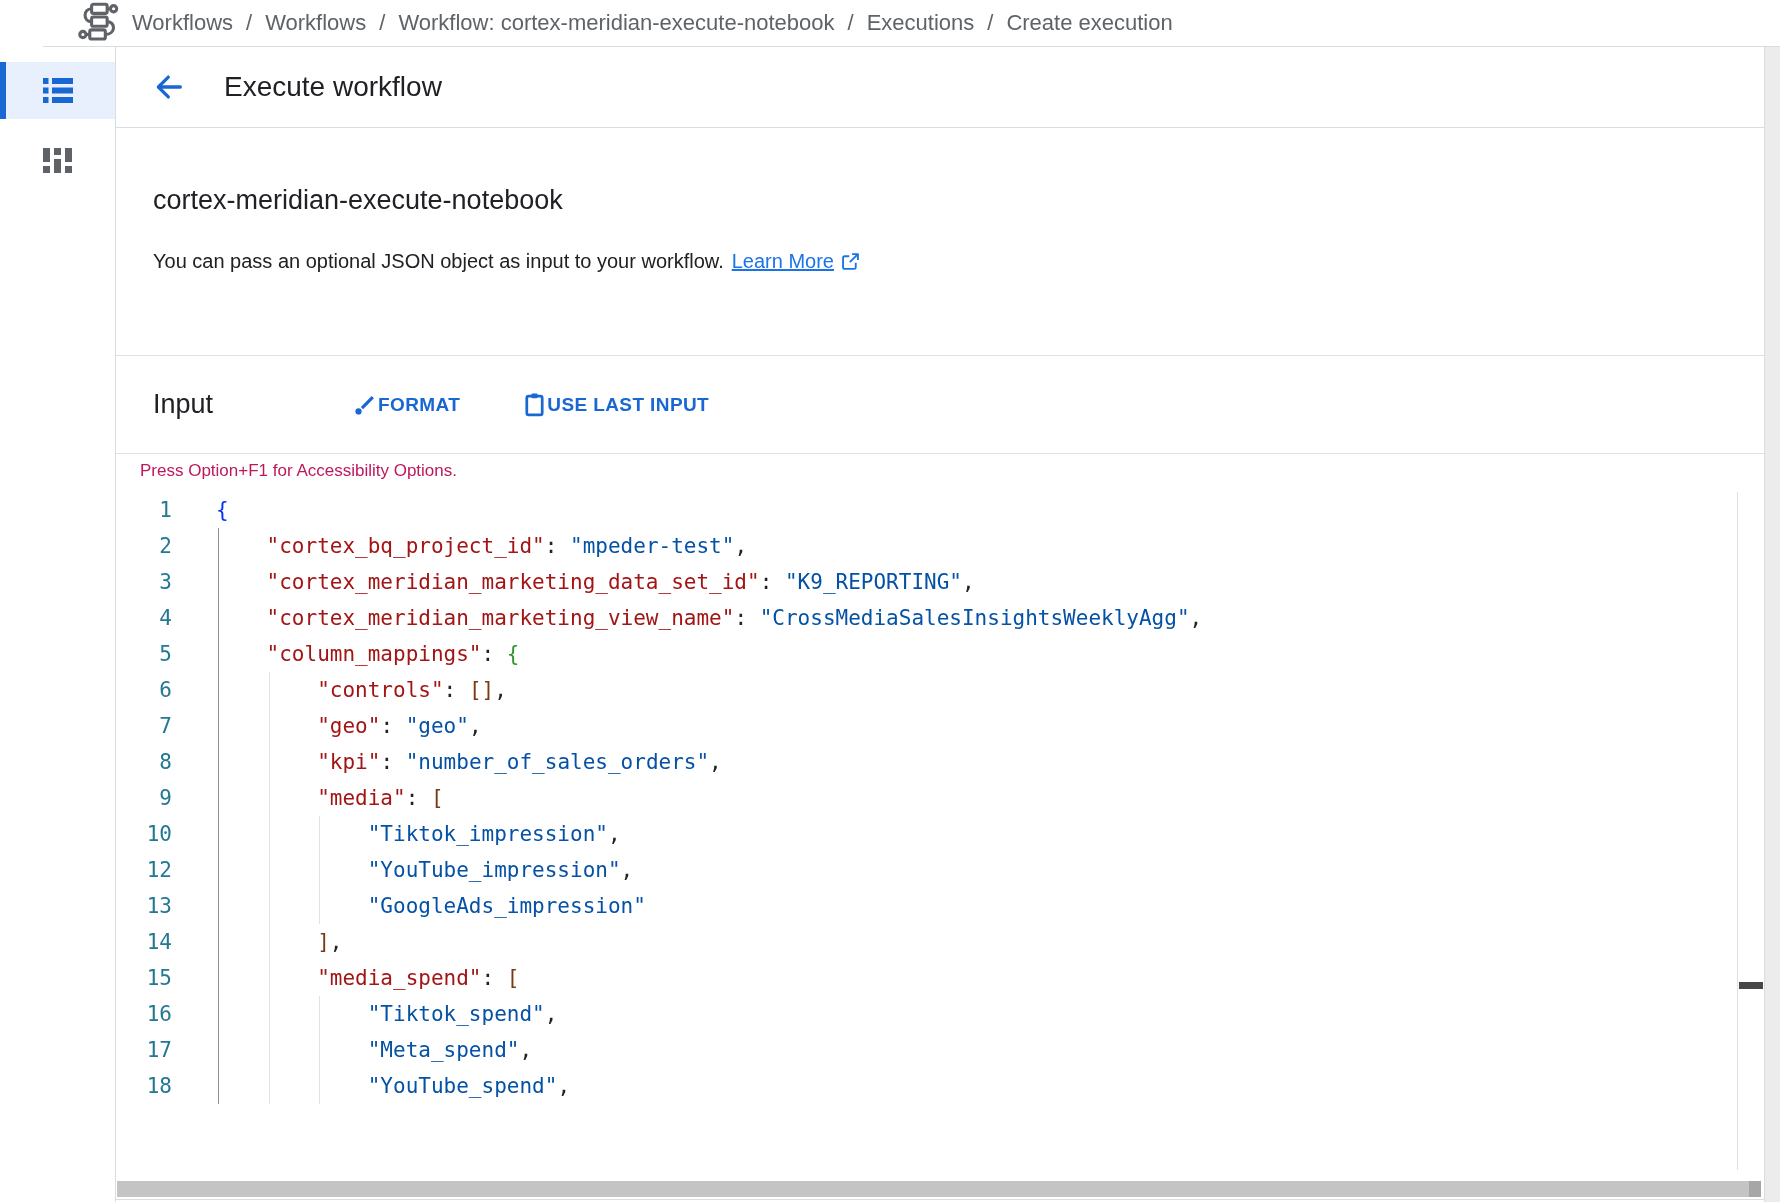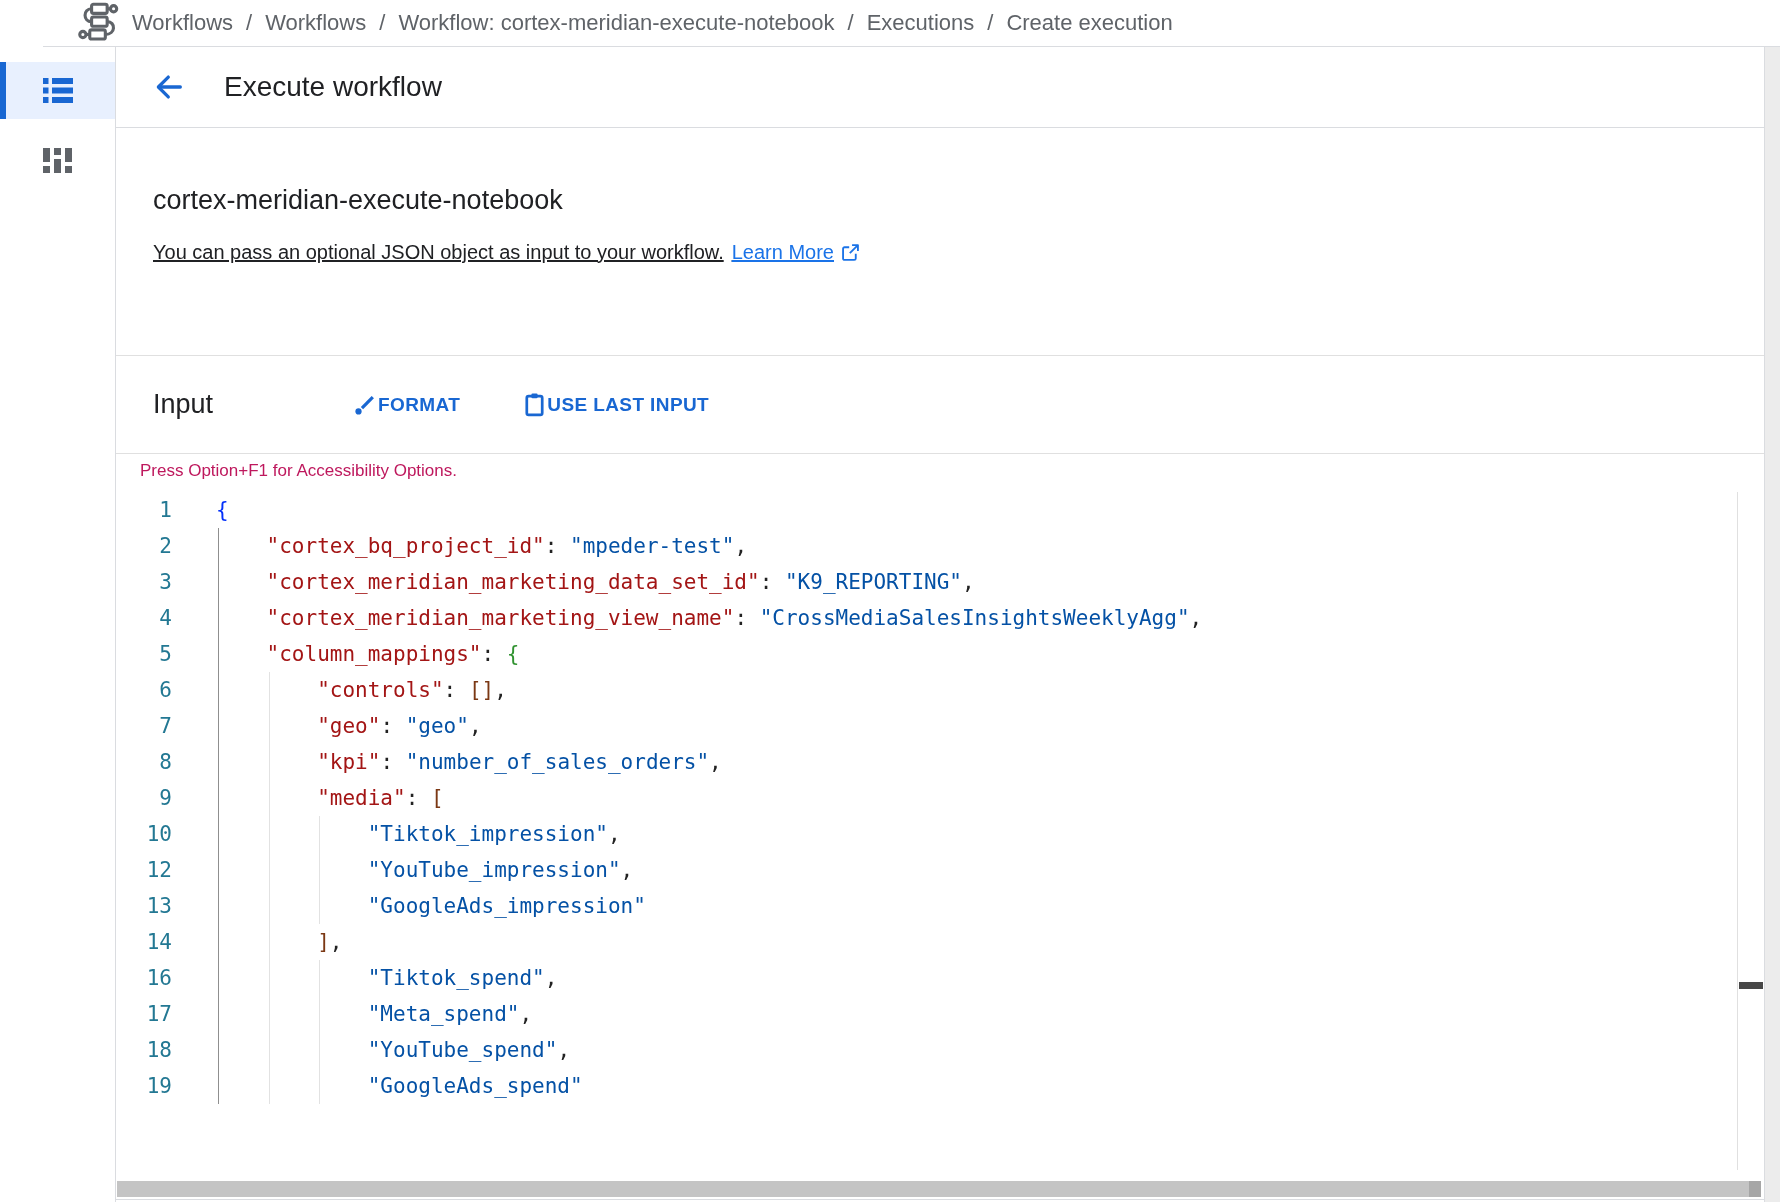--- a/index.html
+++ b/index.html
@@ -29,21 +29,21 @@
   .side-item + .side-item{margin-top:13px;}
   .main{width:1649px;flex:none;border-right:1px solid var(--border);display:flex;flex-direction:column;background:#fff;}
   .pagescroll{flex:1;background:#ececec;}
   
   .exec-header{height:81px;flex:none;border-bottom:1px solid var(--border);display:flex;align-items:center;padding-left:36px;}
   .back-btn{width:34px;height:34px;flex:none;margin-right:38px;cursor:pointer;display:flex;align-items:center;justify-content:center;}
   .exec-title{font-size:28px;font-weight:400;color:#202124;}
   
   .intro{height:228px;flex:none;border-bottom:1px solid var(--divider);padding-left:37px;}
   .wf-name{font-size:27px;font-weight:400;margin-top:57px;color:#202124;}
-  .wf-desc{font-size:20px;margin-top:25px;color:#202124;display:flex;align-items:center;text-decoration:underline;}
+  .wf-desc{font-size:20px;margin-top:34px;color:#202124;display:flex;align-items:center;}
   .learn-more{color:var(--link);text-decoration:underline;margin-left:8px;cursor:pointer;display:inline-flex;align-items:center;}
   .ext-icon{margin-left:6px;display:inline-flex;}
   
   .input-row{height:97px;flex:none;display:flex;align-items:center;padding-left:37px;}
   .input-title{font-size:27px;font-weight:400;width:110px;}
   .input-actions{display:flex;align-items:center;margin-left:90px;gap:62px;}
   .tool-btn{display:flex;align-items:center;color:var(--accent);font-size:19px;font-weight:700;letter-spacing:.4px;cursor:pointer;}
   
   .editor{height:717px;flex:none;border-top:1px solid var(--divider);position:relative;overflow:hidden;}
   .a11y-hint{font-size:17px;color:#be185d;padding:7px 0 0 24px;height:38px;}
@@ -189,24 +189,24 @@
           <div class="code-line"><span class="ln">4</span><span class="code-text"><span class="guide guide-active" style="left: calc(0ch + 2px);"></span><span class="tok-w">    </span><span class="tok-key">"cortex_meridian_marketing_view_name"</span><span class="tok-p">: </span><span class="tok-val">"CrossMediaSalesInsightsWeeklyAgg"</span><span class="tok-p">,</span></span></div>
           <div class="code-line"><span class="ln">5</span><span class="code-text"><span class="guide guide-active" style="left: calc(0ch + 2px);"></span><span class="tok-w">    </span><span class="tok-key">"column_mappings"</span><span class="tok-p">: </span><span class="tok-b2">{</span></span></div>
           <div class="code-line"><span class="ln">6</span><span class="code-text"><span class="guide guide-active" style="left: calc(0ch + 2px);"></span><span class="guide" style="left: calc(4ch + 2px);"></span><span class="tok-w">        </span><span class="tok-key">"controls"</span><span class="tok-p">: </span><span class="tok-b3">[]</span><span class="tok-p">,</span></span></div>
           <div class="code-line"><span class="ln">7</span><span class="code-text"><span class="guide guide-active" style="left: calc(0ch + 2px);"></span><span class="guide" style="left: calc(4ch + 2px);"></span><span class="tok-w">        </span><span class="tok-key">"geo"</span><span class="tok-p">: </span><span class="tok-val">"geo"</span><span class="tok-p">,</span></span></div>
           <div class="code-line"><span class="ln">8</span><span class="code-text"><span class="guide guide-active" style="left: calc(0ch + 2px);"></span><span class="guide" style="left: calc(4ch + 2px);"></span><span class="tok-w">        </span><span class="tok-key">"kpi"</span><span class="tok-p">: </span><span class="tok-val">"number_of_sales_orders"</span><span class="tok-p">,</span></span></div>
           <div class="code-line"><span class="ln">9</span><span class="code-text"><span class="guide guide-active" style="left: calc(0ch + 2px);"></span><span class="guide" style="left: calc(4ch + 2px);"></span><span class="tok-w">        </span><span class="tok-key">"media"</span><span class="tok-p">: </span><span class="tok-b3">[</span></span></div>
           <div class="code-line"><span class="ln">10</span><span class="code-text"><span class="guide guide-active" style="left: calc(0ch + 2px);"></span><span class="guide" style="left: calc(4ch + 2px);"></span><span class="guide" style="left: calc(8ch + 2px);"></span><span class="tok-w">            </span><span class="tok-val">"Tiktok_impression"</span><span class="tok-p">,</span></span></div>
           <div class="code-line"><span class="ln">12</span><span class="code-text"><span class="guide guide-active" style="left: calc(0ch + 2px);"></span><span class="guide" style="left: calc(4ch + 2px);"></span><span class="guide" style="left: calc(8ch + 2px);"></span><span class="tok-w">            </span><span class="tok-val">"YouTube_impression"</span><span class="tok-p">,</span></span></div>
           <div class="code-line"><span class="ln">13</span><span class="code-text"><span class="guide guide-active" style="left: calc(0ch + 2px);"></span><span class="guide" style="left: calc(4ch + 2px);"></span><span class="guide" style="left: calc(8ch + 2px);"></span><span class="tok-w">            </span><span class="tok-val">"GoogleAds_impression"</span></span></div>
           <div class="code-line"><span class="ln">14</span><span class="code-text"><span class="guide guide-active" style="left: calc(0ch + 2px);"></span><span class="guide" style="left: calc(4ch + 2px);"></span><span class="tok-w">        </span><span class="tok-b3">]</span><span class="tok-p">,</span></span></div>
+          <div class="code-line"><span class="ln">15</span><span class="code-text"><span class="guide guide-active" style="left: calc(0ch + 2px);"></span><span class="guide" style="left: calc(4ch + 2px);"></span><span class="tok-w">        </span><span class="tok-key">"media_spend"</span><span class="tok-p">: </span><span class="tok-b3">[</span></span></div>
           <div class="code-line"><span class="ln">16</span><span class="code-text"><span class="guide guide-active" style="left: calc(0ch + 2px);"></span><span class="guide" style="left: calc(4ch + 2px);"></span><span class="guide" style="left: calc(8ch + 2px);"></span><span class="tok-w">            </span><span class="tok-val">"Tiktok_spend"</span><span class="tok-p">,</span></span></div>
           <div class="code-line"><span class="ln">17</span><span class="code-text"><span class="guide guide-active" style="left: calc(0ch + 2px);"></span><span class="guide" style="left: calc(4ch + 2px);"></span><span class="guide" style="left: calc(8ch + 2px);"></span><span class="tok-w">            </span><span class="tok-val">"Meta_spend"</span><span class="tok-p">,</span></span></div>
           <div class="code-line"><span class="ln">18</span><span class="code-text"><span class="guide guide-active" style="left: calc(0ch + 2px);"></span><span class="guide" style="left: calc(4ch + 2px);"></span><span class="guide" style="left: calc(8ch + 2px);"></span><span class="tok-w">            </span><span class="tok-val">"YouTube_spend"</span><span class="tok-p">,</span></span></div>
-          <div class="code-line"><span class="ln">19</span><span class="code-text"><span class="guide guide-active" style="left: calc(0ch + 2px);"></span><span class="guide" style="left: calc(4ch + 2px);"></span><span class="guide" style="left: calc(8ch + 2px);"></span><span class="tok-w">            </span><span class="tok-val">"GoogleAds_spend"</span></span></div>
         </div>
       <div class="vscroll-line"></div>
       <div class="vscroll-thumb"></div>
     </div>
 
     <div class="hscroll-area">
       <div class="hscroll-thumb">
         <div class="hscroll-cap"></div>
       </div>
     </div>

